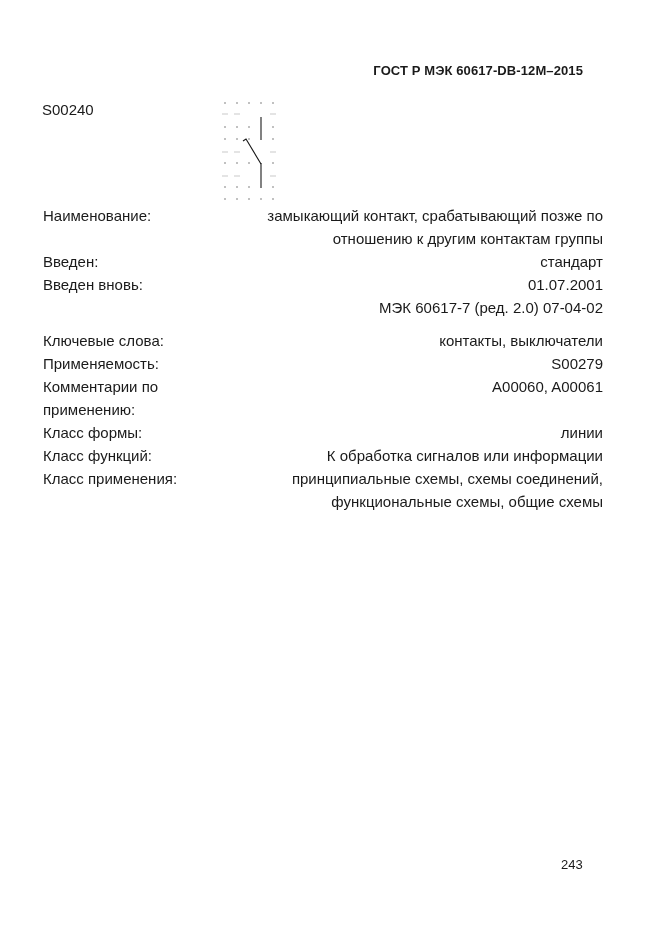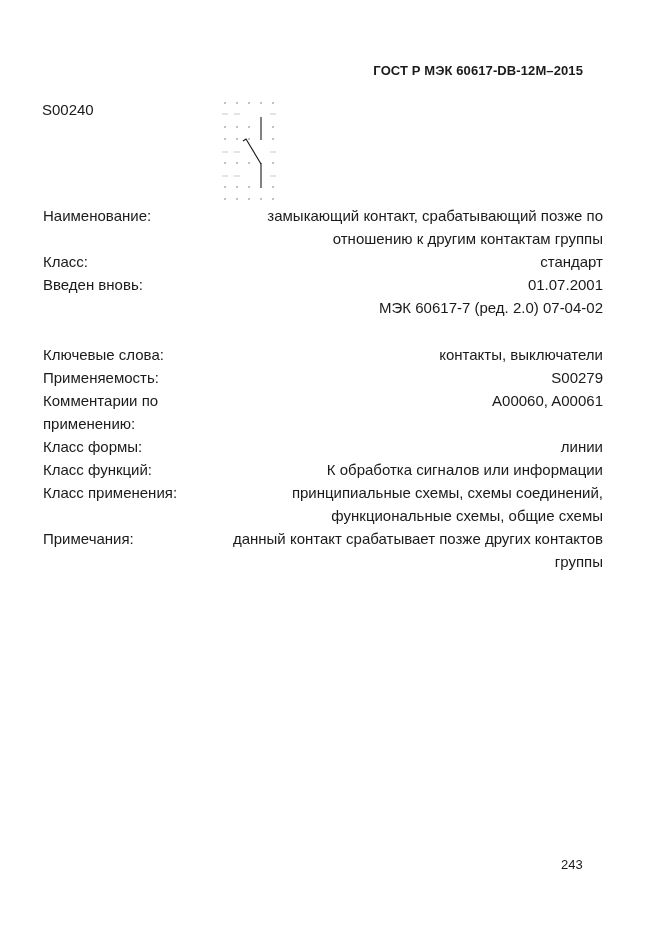--- a/index.html
+++ b/index.html
@@ -3,21 +3,21 @@
 <meta charset="utf-8">
 <style>
   html, body { margin: 0; padding: 0; background: #ffffff; }
   body { width: 661px; height: 936px; position: relative; overflow: hidden;
          font-family: "Liberation Sans", sans-serif; color: #1a1a1a; }
   .header { position: absolute; top: 63px; right: 78px; font-size: 13px; font-weight: bold; letter-spacing: 0.1px; }
   .code { position: absolute; top: 101px; left: 42px; font-size: 15px; font-weight: normal; }
   .symbol { position: absolute; left: 215px; top: 98px; width: 70px; height: 105px; }
   .rows { position: absolute; left: 43px; top: 204px; width: 560px; font-size: 15px; }
   .row { display: flex; line-height: 23px; }
-  .row.gap { margin-top: 24px; }
+  .row.gap { margin-top: 10px; }
   .lbl { width: 150px; flex: none; }
   .val { flex: 1; text-align: right; }
   .pagenum { position: absolute; top: 857px; left: 561px; font-size: 13px; }
 </style>
 </head>
 <body>
 
 <div class="header">ГОСТ Р МЭК 60617-DB-12M–2015</div>
 
 <div class="code">S00240</div>
@@ -74,21 +74,21 @@
 
 <div class="rows">
   <div class="row">
     <div class="lbl">Наименование:</div>
     <div class="val">
       <div>замыкающий контакт, срабатывающий позже по</div>
       <div>отношению к другим контактам группы</div>
     </div>
   </div>
   <div class="row">
-    <div class="lbl">Класс:</div>
+    <div class="lbl">Введен:</div>
     <div class="val">стандарт</div>
   </div>
   <div class="row">
     <div class="lbl">Введен вновь:</div>
     <div class="val">01.07.2001</div>
   </div>
   <div class="row">
     <div class="val">МЭК 60617-7 (ред. 2.0) 07-04-02</div>
   </div>
   <div class="row gap">
@@ -114,22 +114,15 @@
     <div class="lbl">Класс функций:</div>
     <div class="val">К обработка сигналов или информации</div>
   </div>
   <div class="row">
     <div class="lbl">Класс применения:</div>
     <div class="val">
       <div>принципиальные схемы, схемы соединений,</div>
       <div>функциональные схемы, общие схемы</div>
     </div>
   </div>
-  <div class="row">
-    <div class="lbl">Примечания:</div>
-    <div class="val">
-      <div>данный контакт срабатывает позже других контактов</div>
-      <div>группы</div>
-    </div>
-  </div>
 </div>
 
 <div class="pagenum">243</div>
 
 </body></html>

